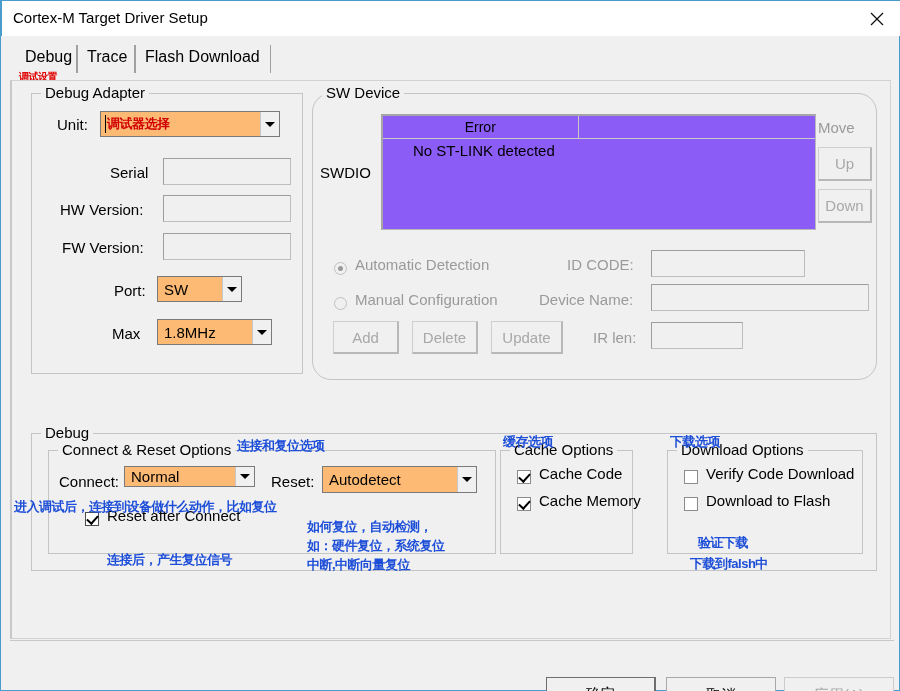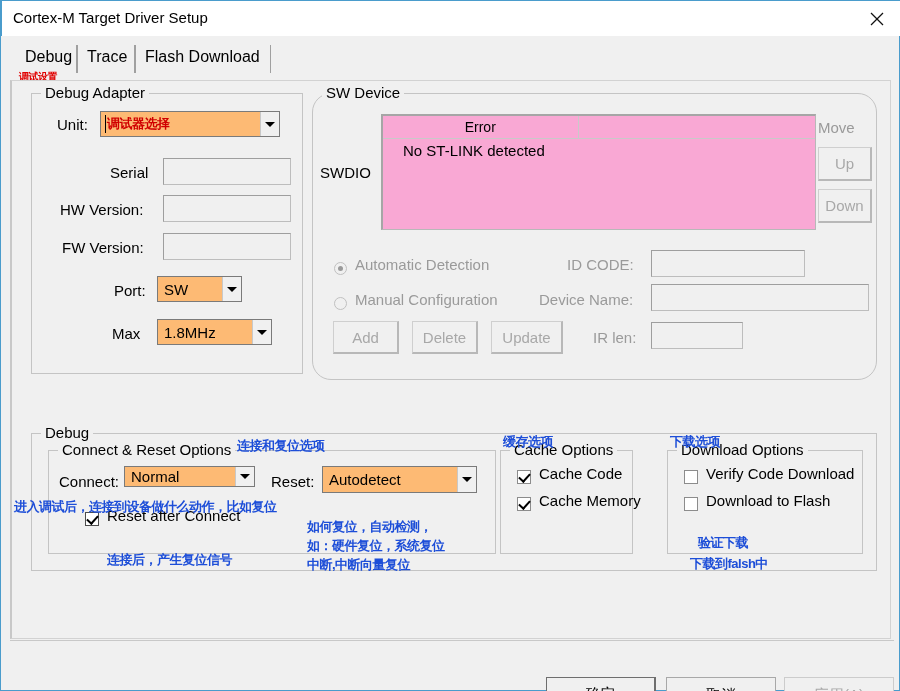--- a/index.html
+++ b/index.html
@@ -157,41 +157,41 @@
     display: flex; align-items: center; justify-content: center;
     font-size: 15px; color: #000;
     cursor: pointer;
     white-space: nowrap;
   }
   .btn.disabled { color: #a8a8a8; border-color: #cfcfcf; border-right-color: #b8b8b8; border-bottom-color: #b8b8b8; }
 
   
   #lv {
     position: absolute;
-    background: #f9a8d4;
+    background: #8b5cf6;
     border: 1px solid #b8b8b8;
     border-top: 2px solid #a6a6a6;
     border-left: 2px solid #a6a6a6;
   }
   #lv-header {
     position: absolute; left: 0; top: 0;
     width: 100%; height: 23px;
     display: flex;
   }
   .lv-col {
     height: 23px;
     border-right: 1px solid #c9c9c9;
     border-bottom: 1px solid #c9c9c9;
     display: flex; align-items: center; justify-content: center;
     font-size: 14px; color: #000;
   }
   #lv-row {
     position: absolute; left: 0; top: 26px;
     font-size: 15px; color: #000;
-    padding-left: 20px;
+    padding-left: 30px;
     white-space: nowrap;
   }
 
   
   .radio {
     position: absolute;
     width: 13px; height: 13px;
     border-radius: 50%;
     border: 1px solid #c0c0c0;
     background: #f0f0f0;

